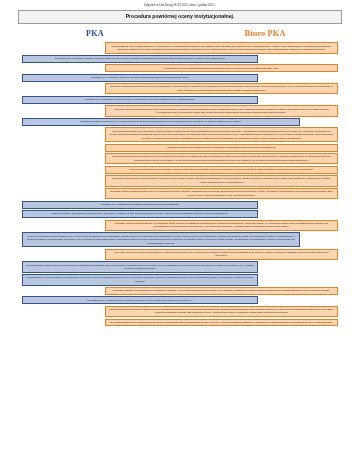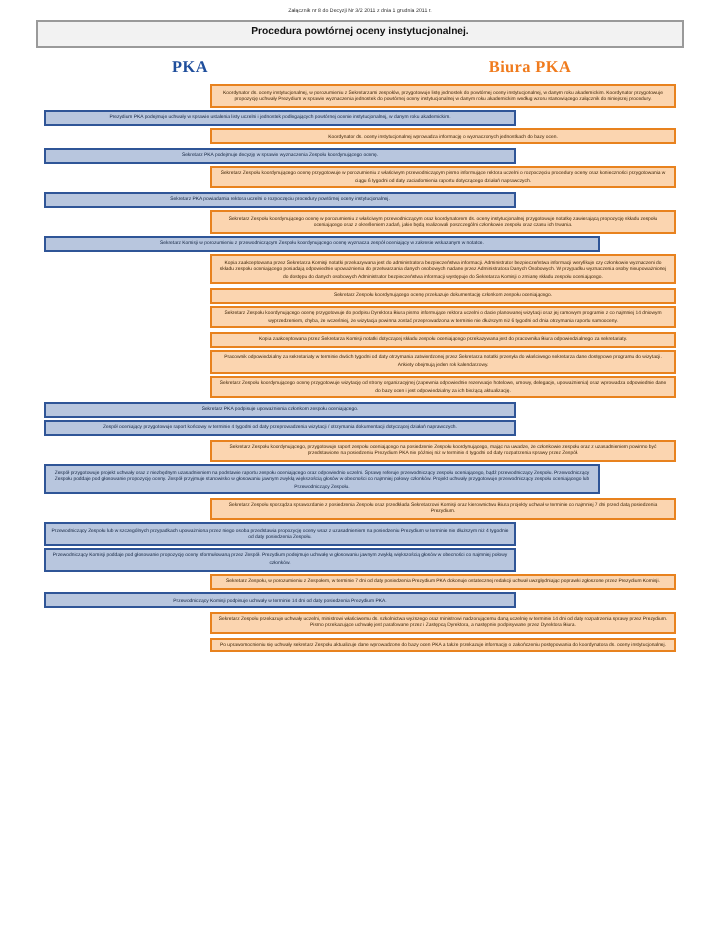--- a/index.html
+++ b/index.html
@@ -111,21 +111,21 @@
 <body>
 
 <div class="page">
 
   <div class="doc-ref">Załącznik nr 8 do Decyzji Nr 3/2 2011 z dnia 1 grudnia 2011 r.</div>
 
   <div class="title-bar">Procedura powtórnej oceny instytucjonalnej.</div>
 
   <div class="columns">
     <div class="col-head pka">PKA</div>
-    <div class="col-head biuro">Biura PKA</div>
+    <div class="col-head biuro">Biuro PKA</div>
   </div>
 
   <div class="flow" id="flow">
       <div class="node biuro">Koordynator ds. oceny instytucjonalnej, w porozumieniu z Sekretarzami zespołów, przygotowuje listę jednostek do powtórnej oceny instytucjonalnej, w danym roku akademickim. Koordynator przygotowuje propozycję uchwały Prezydium w sprawie wyznaczenia jednostek do powtórnej oceny instytucjonalnej w danym roku akademickim według wzoru stanowiącego załącznik do niniejszej procedury.</div>
       <div class="node pka">Prezydium PKA podejmuje uchwały w sprawie ustalenia listy uczelni i jednostek podlegających powtórnej ocenie instytucjonalnej, w danym roku akademickim.</div>
       <div class="node biuro">Koordynator ds. oceny instytucjonalnej wprowadza informację o wyznaczonych jednostkach do bazy ocen.</div>
       <div class="node pka">Sekretarz PKA podejmuje decyzję w sprawie wyznaczenia Zespołu koordynującego ocenę.</div>
       <div class="node biuro">Sekretarz Zespołu koordynującego ocenę przygotowuje w porozumieniu z właściwym przewodniczącym pismo informujące rektora uczelni o rozpoczęciu procedury oceny oraz konieczności przygotowania w ciągu 6 tygodni od daty zaciadomienia raportu dotyczącego działań naprawczych.</div>
       <div class="node pka">Sekretarz PKA powiadamia rektora uczelni o rozpoczęciu procedury powtórnej oceny instytucjonalnej.</div>
       <div class="node biuro">Sekretarz Zespołu koordynującego ocenę w porozumieniu z właściwym przewodniczącym oraz koordynatorem ds. oceny instytucjonalnej przygotowuje notatkę zawierającą propozycję składu zespołu oceniającego oraz z określeniem zadań, jakie będą realizowali poszczególni członkowie zespołu oraz czasu ich trwania.</div>

